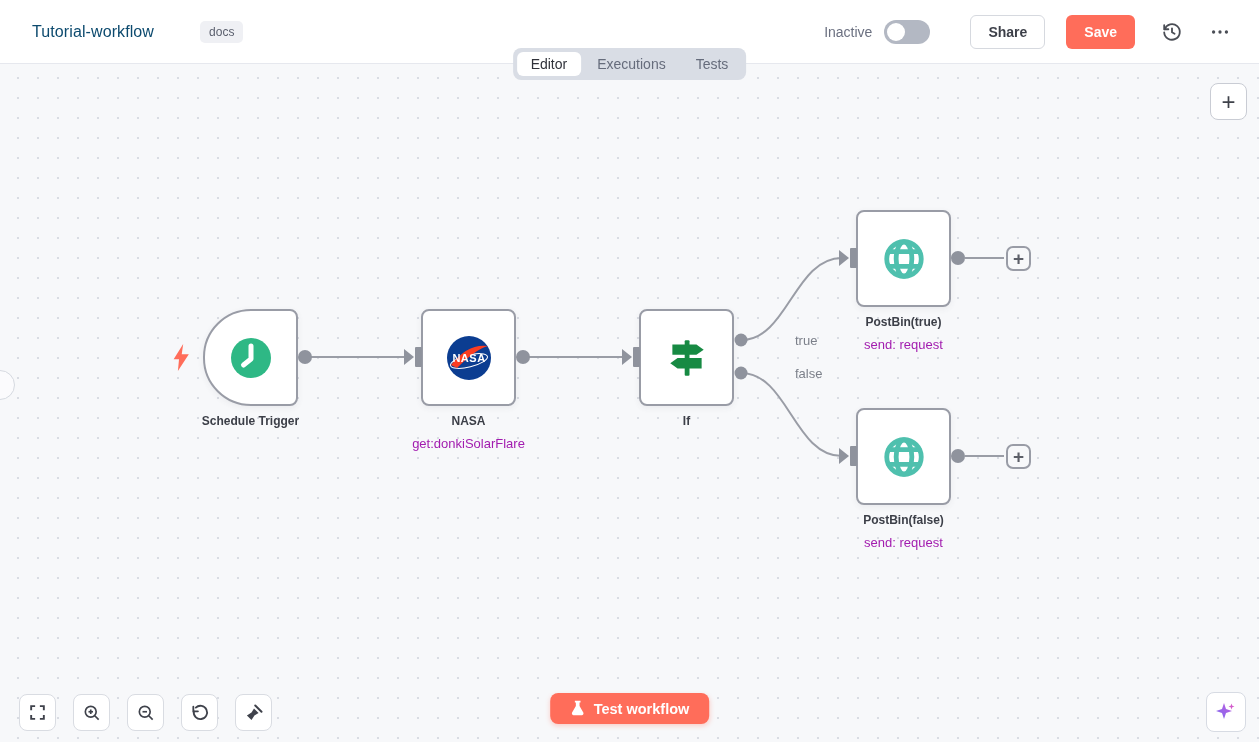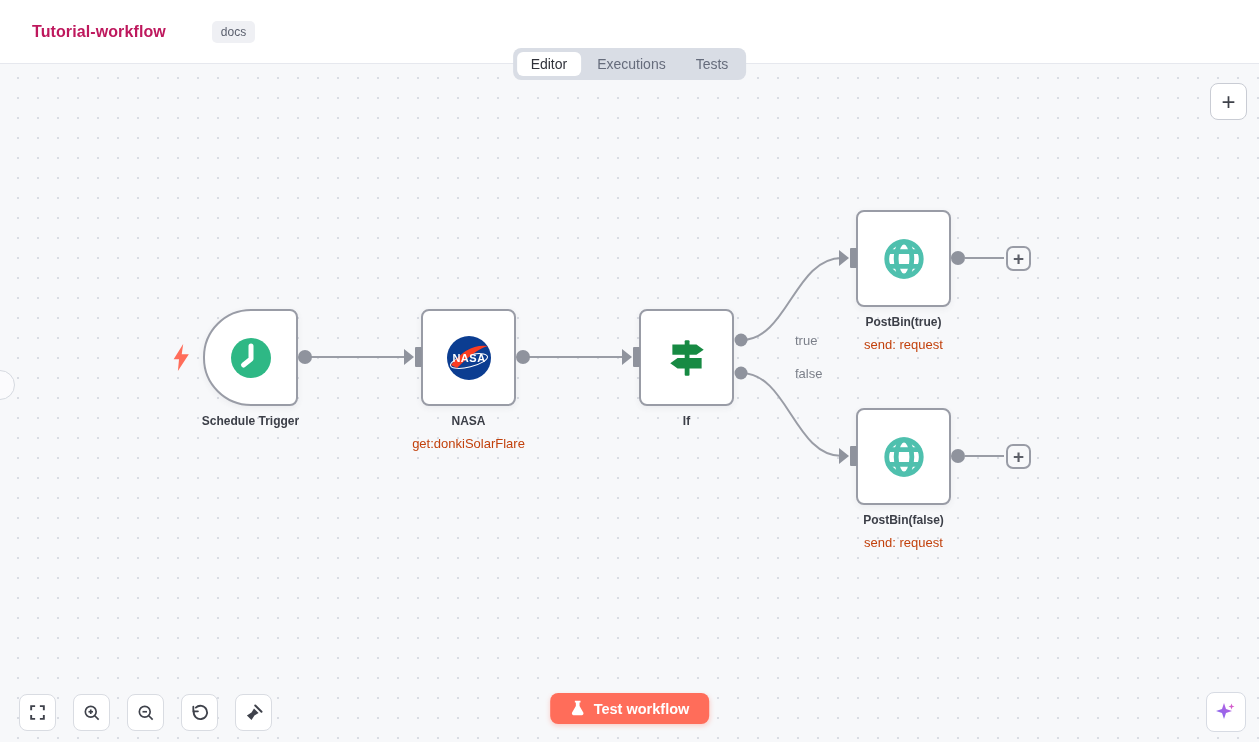--- a/index.html
+++ b/index.html
@@ -8,21 +8,21 @@
 
   
   .canvas { position:absolute; inset:0; background:#f7f8fa;
     background-image:radial-gradient(circle,#d9dce3 1.2px,transparent 1.4px);
     background-size:20px 20px; background-position:8px 8px; }
 
   
   .header { position:absolute; top:0; left:0; right:0; height:64px; background:#fff;
     border-bottom:1px solid #e6e8ee; display:flex; align-items:center;
     padding:0 28px 0 32px; z-index:30; }
-  .wf-title { font-size:16px; font-weight:700; color:#be185d; letter-spacing:.1px; }
+  .wf-title { font-size:16px; font-weight:400; color:#0c4a6e; letter-spacing:.1px; }
   .wf-badge { margin-left:46px; background:#eff0f4; color:#5a5f6d; font-size:12px;
     padding:4px 9px; border-radius:5px; }
   .header-right { margin-left:auto; display:flex; align-items:center; }
   .status-label { font-size:14px; color:#6b7080; margin-right:12px; }
   .toggle { width:46px; height:24px; border-radius:12px; background:#b3b8c3;
     position:relative; cursor:pointer; }
   .toggle-knob { position:absolute; left:3px; top:3px; width:18px; height:18px;
     border-radius:50%; background:#fff; }
   .btn { font-size:14px; font-weight:600; border-radius:6px; padding:8px 17px;
     cursor:pointer; border:1px solid transparent; }
@@ -39,21 +39,21 @@
 
   
   .node { position:absolute; width:95px; z-index:10; }
   .node-box { width:95px; height:97px; background:#fff; border:2px solid #999ca6;
     border-radius:8px; display:flex; align-items:center; justify-content:center;
     box-shadow:0 2px 6px rgba(68,74,87,.07); cursor:pointer; }
   .node.schedule .node-box { border-radius:48px 8px 8px 48px; }
   .node-label { position:absolute; top:105px; left:50%; transform:translateX(-50%);
     font-size:12px; font-weight:600; color:#3c3f48; white-space:nowrap; }
   .node-sub { position:absolute; top:127px; left:50%; transform:translateX(-50%);
-    font-size:13px; color:#c2410c; white-space:nowrap; }
+    font-size:13px; color:#a21caf; white-space:nowrap; }
   .bolt { position:absolute; left:-30px; top:35px; }
   .port-label { position:absolute; font-size:13px; color:#7c808a; z-index:12;margin-left:44px; }
 
   
   .wires { position:absolute; inset:0; z-index:11; pointer-events:none; }
 
   
   .canvas-plus { position:absolute; width:25px; height:25px; border:2px solid #999ca6;
     border-radius:7px; background:#f7f8fa; color:#5c5f68; font-size:19px; font-weight:600;
     display:flex; align-items:center; justify-content:center; z-index:12; cursor:pointer;
@@ -180,20 +180,42 @@
     </svg>
   </div>
   <div class="node-label">PostBin(false)</div>
   <div class="node-sub">send: request</div>
 </div>
 <div class="canvas-plus" style="left:1006px;top:444px">+</div>
 
 <div class="header">
   <div class="wf-title">Tutorial-workflow</div>
   <div class="wf-badge">docs</div>
+  <div class="header-right">
+    <span class="status-label">Inactive</span>
+    <div class="toggle">
+      <div class="toggle-knob"></div>
+    </div>
+    <button class="btn btn-share">Share</button>
+    <button class="btn btn-save">Save</button>
+    <span class="icon-btn">
+      <svg width="22" height="22" viewBox="0 0 24 24" fill="none" stroke="currentColor" stroke-width="2" stroke-linecap="round" stroke-linejoin="round">
+        <path d="M3.5 4.5 V9 H8"></path>
+        <path d="M4 9 A 8.5 8.5 0 1 1 3.5 12.5"></path>
+        <path d="M12 8 v4.2 l2.8 1.7"></path>
+      </svg>
+    </span>
+    <span class="icon-btn">
+      <svg width="22" height="22" viewBox="0 0 24 24" fill="currentColor">
+        <circle cx="5" cy="12" r="1.8"></circle>
+          <circle cx="12" cy="12" r="1.8"></circle>
+          <circle cx="19" cy="12" r="1.8"></circle>
+      </svg>
+    </span>
+  </div>
 </div>
 
 <div class="tabbar">
   <div class="tab active">Editor</div>
   <div class="tab">Executions</div>
   <div class="tab">Tests</div>
 </div>
 
 <div class="big-plus">+</div>
 

